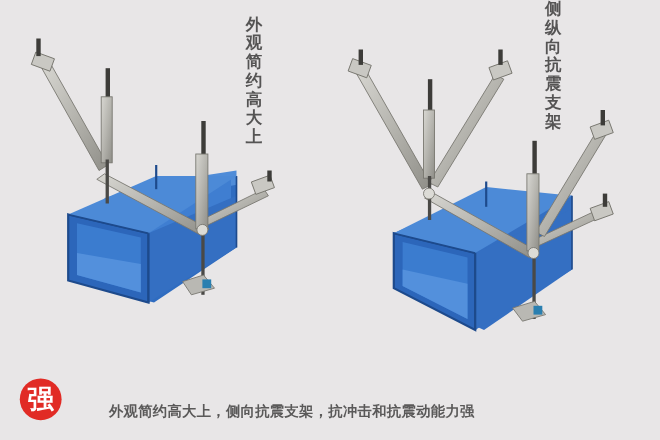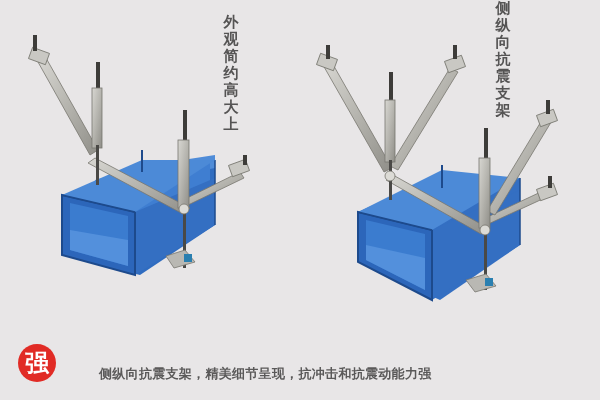--- a/index.html
+++ b/index.html
@@ -163,13 +163,13 @@
 
     <polygon points="466,280 486,274 496,286 475,292" fill="#b9b8b3" stroke="#77766f" stroke-width="0.8"></polygon>
     <rect x="485" y="278" width="8" height="8" fill="#2a7fb0"></rect>
   </g>
 </svg>
 
 <div class="vlabel vlabel-left">外观简约高大上</div>
 <div class="vlabel vlabel-right">侧纵向抗震支架</div>
 
 <div class="badge">强</div>
-<div class="caption">侧纵向抗震支架，精美细节呈现，抗冲击和抗震动能力强</div>
+<div class="caption">外观简约高大上，侧向抗震支架，抗冲击和抗震动能力强</div>
 
 </body></html>

